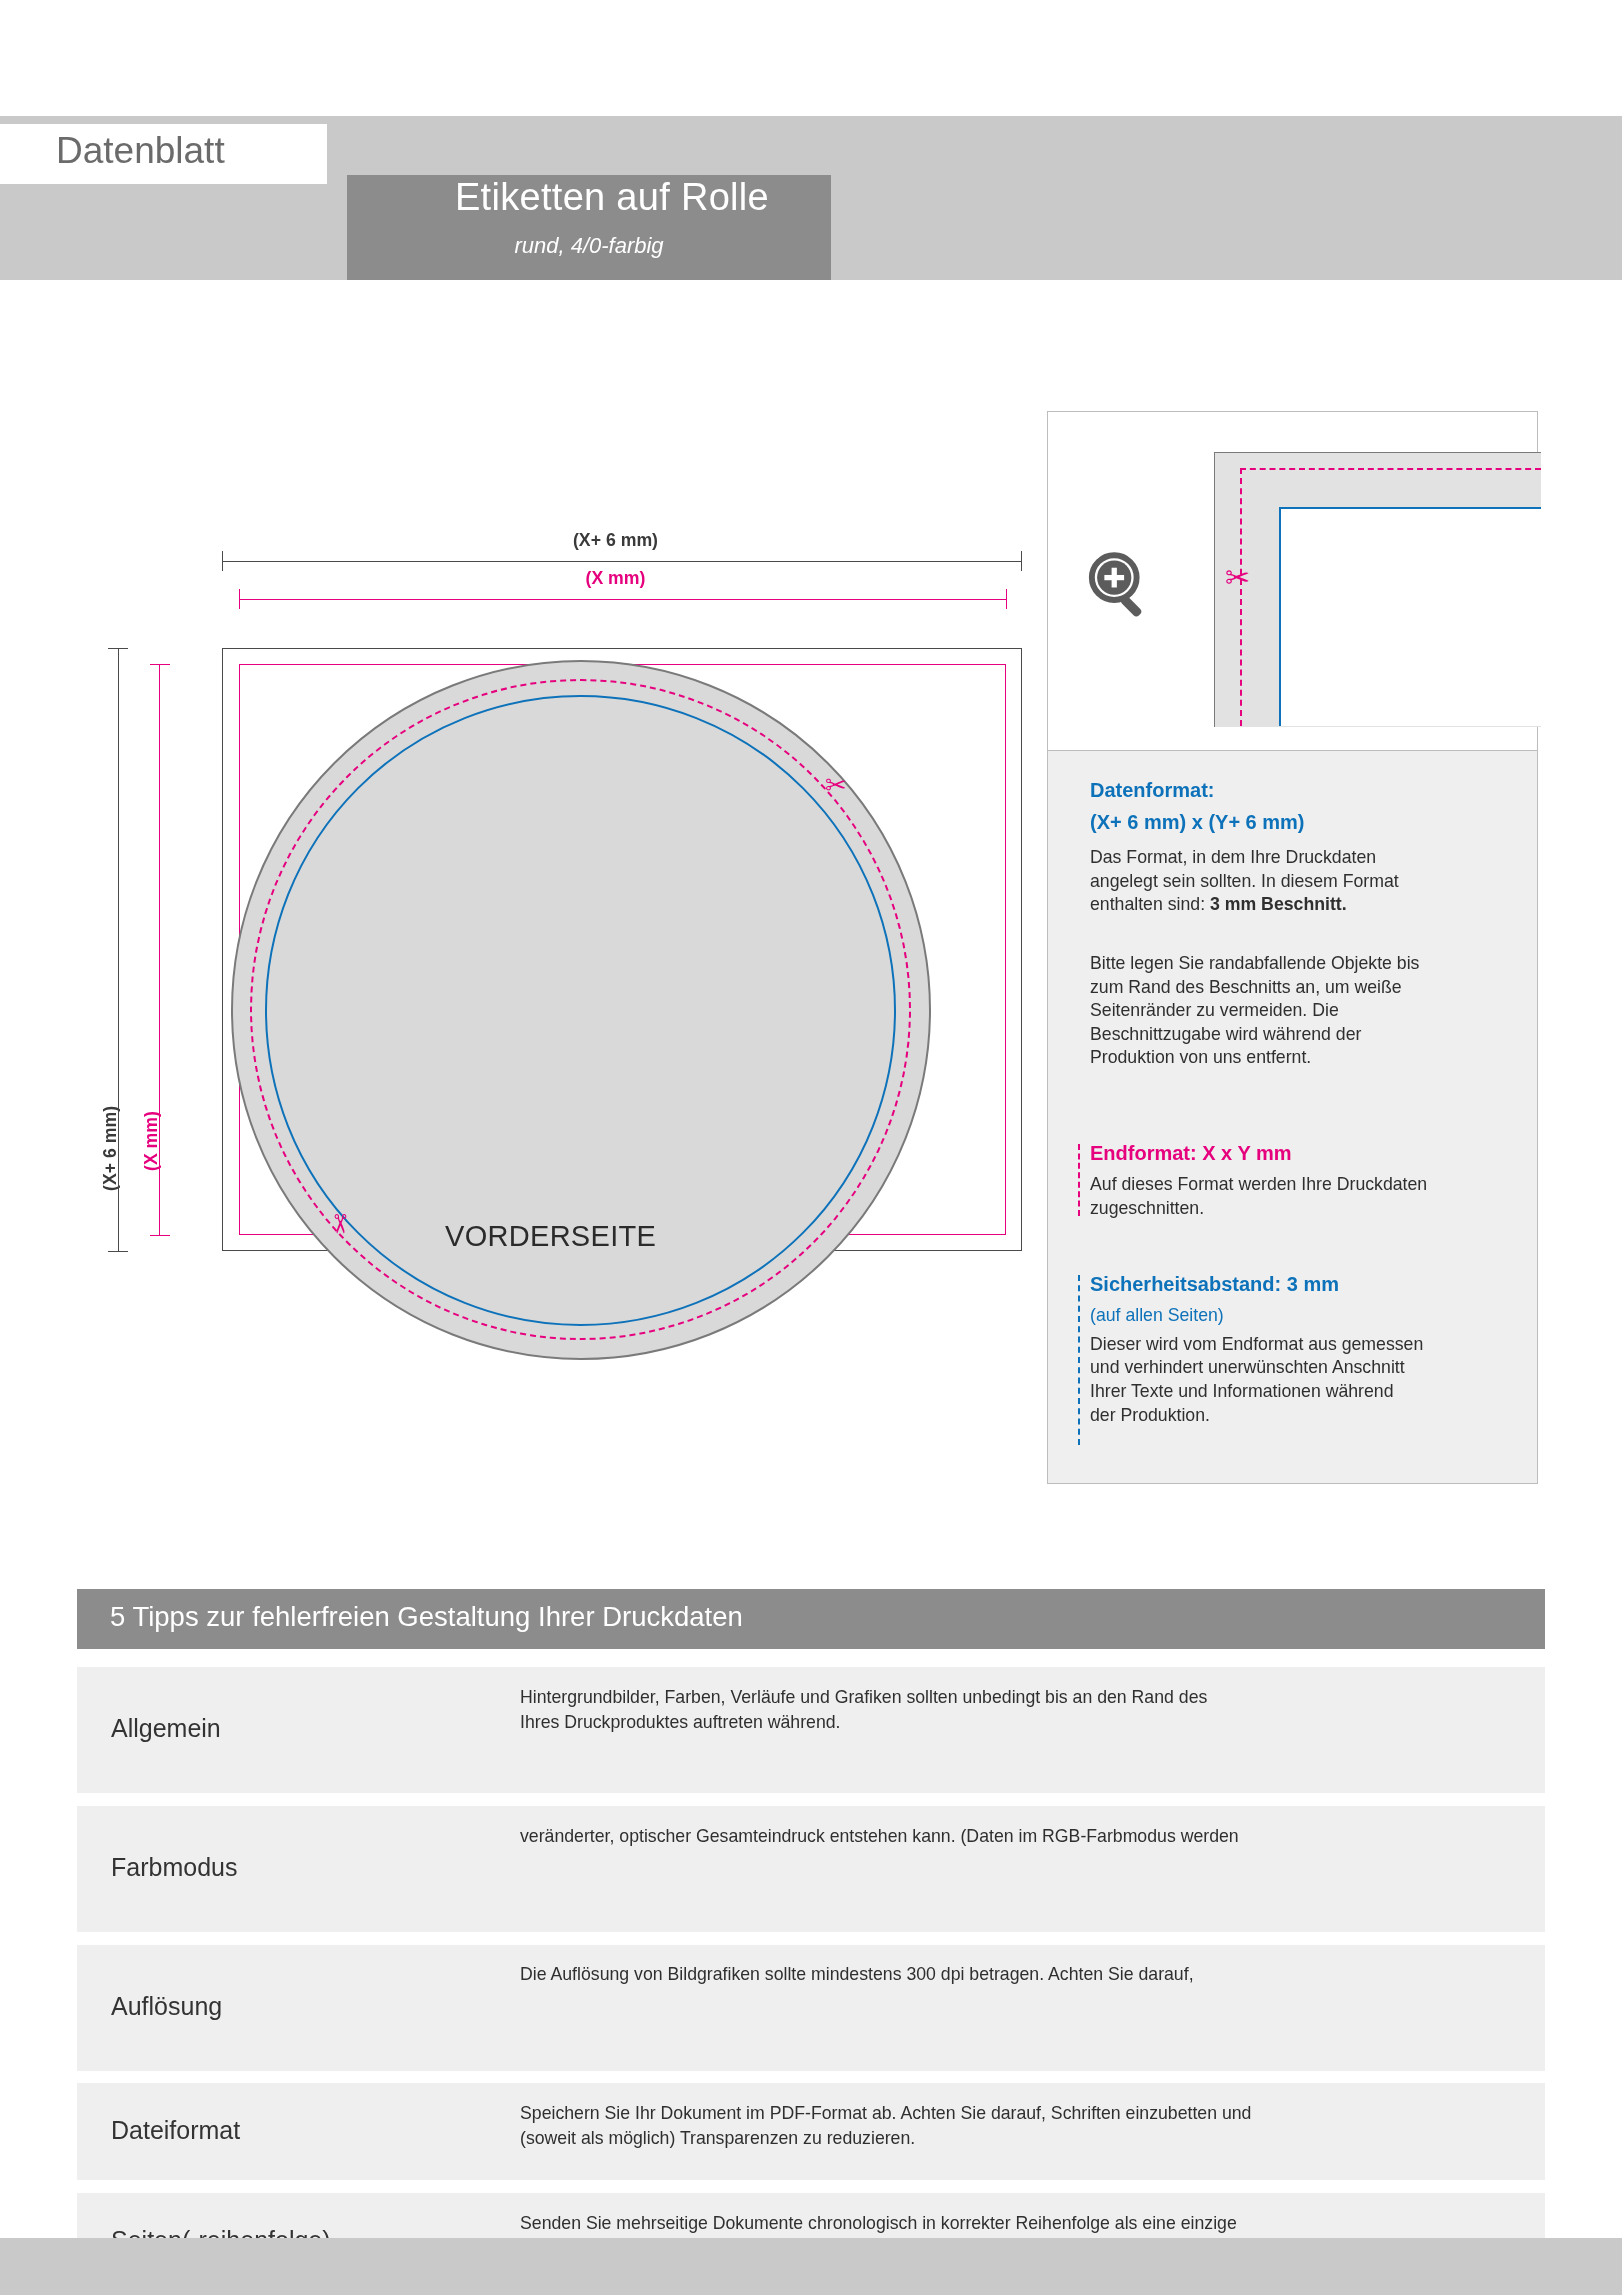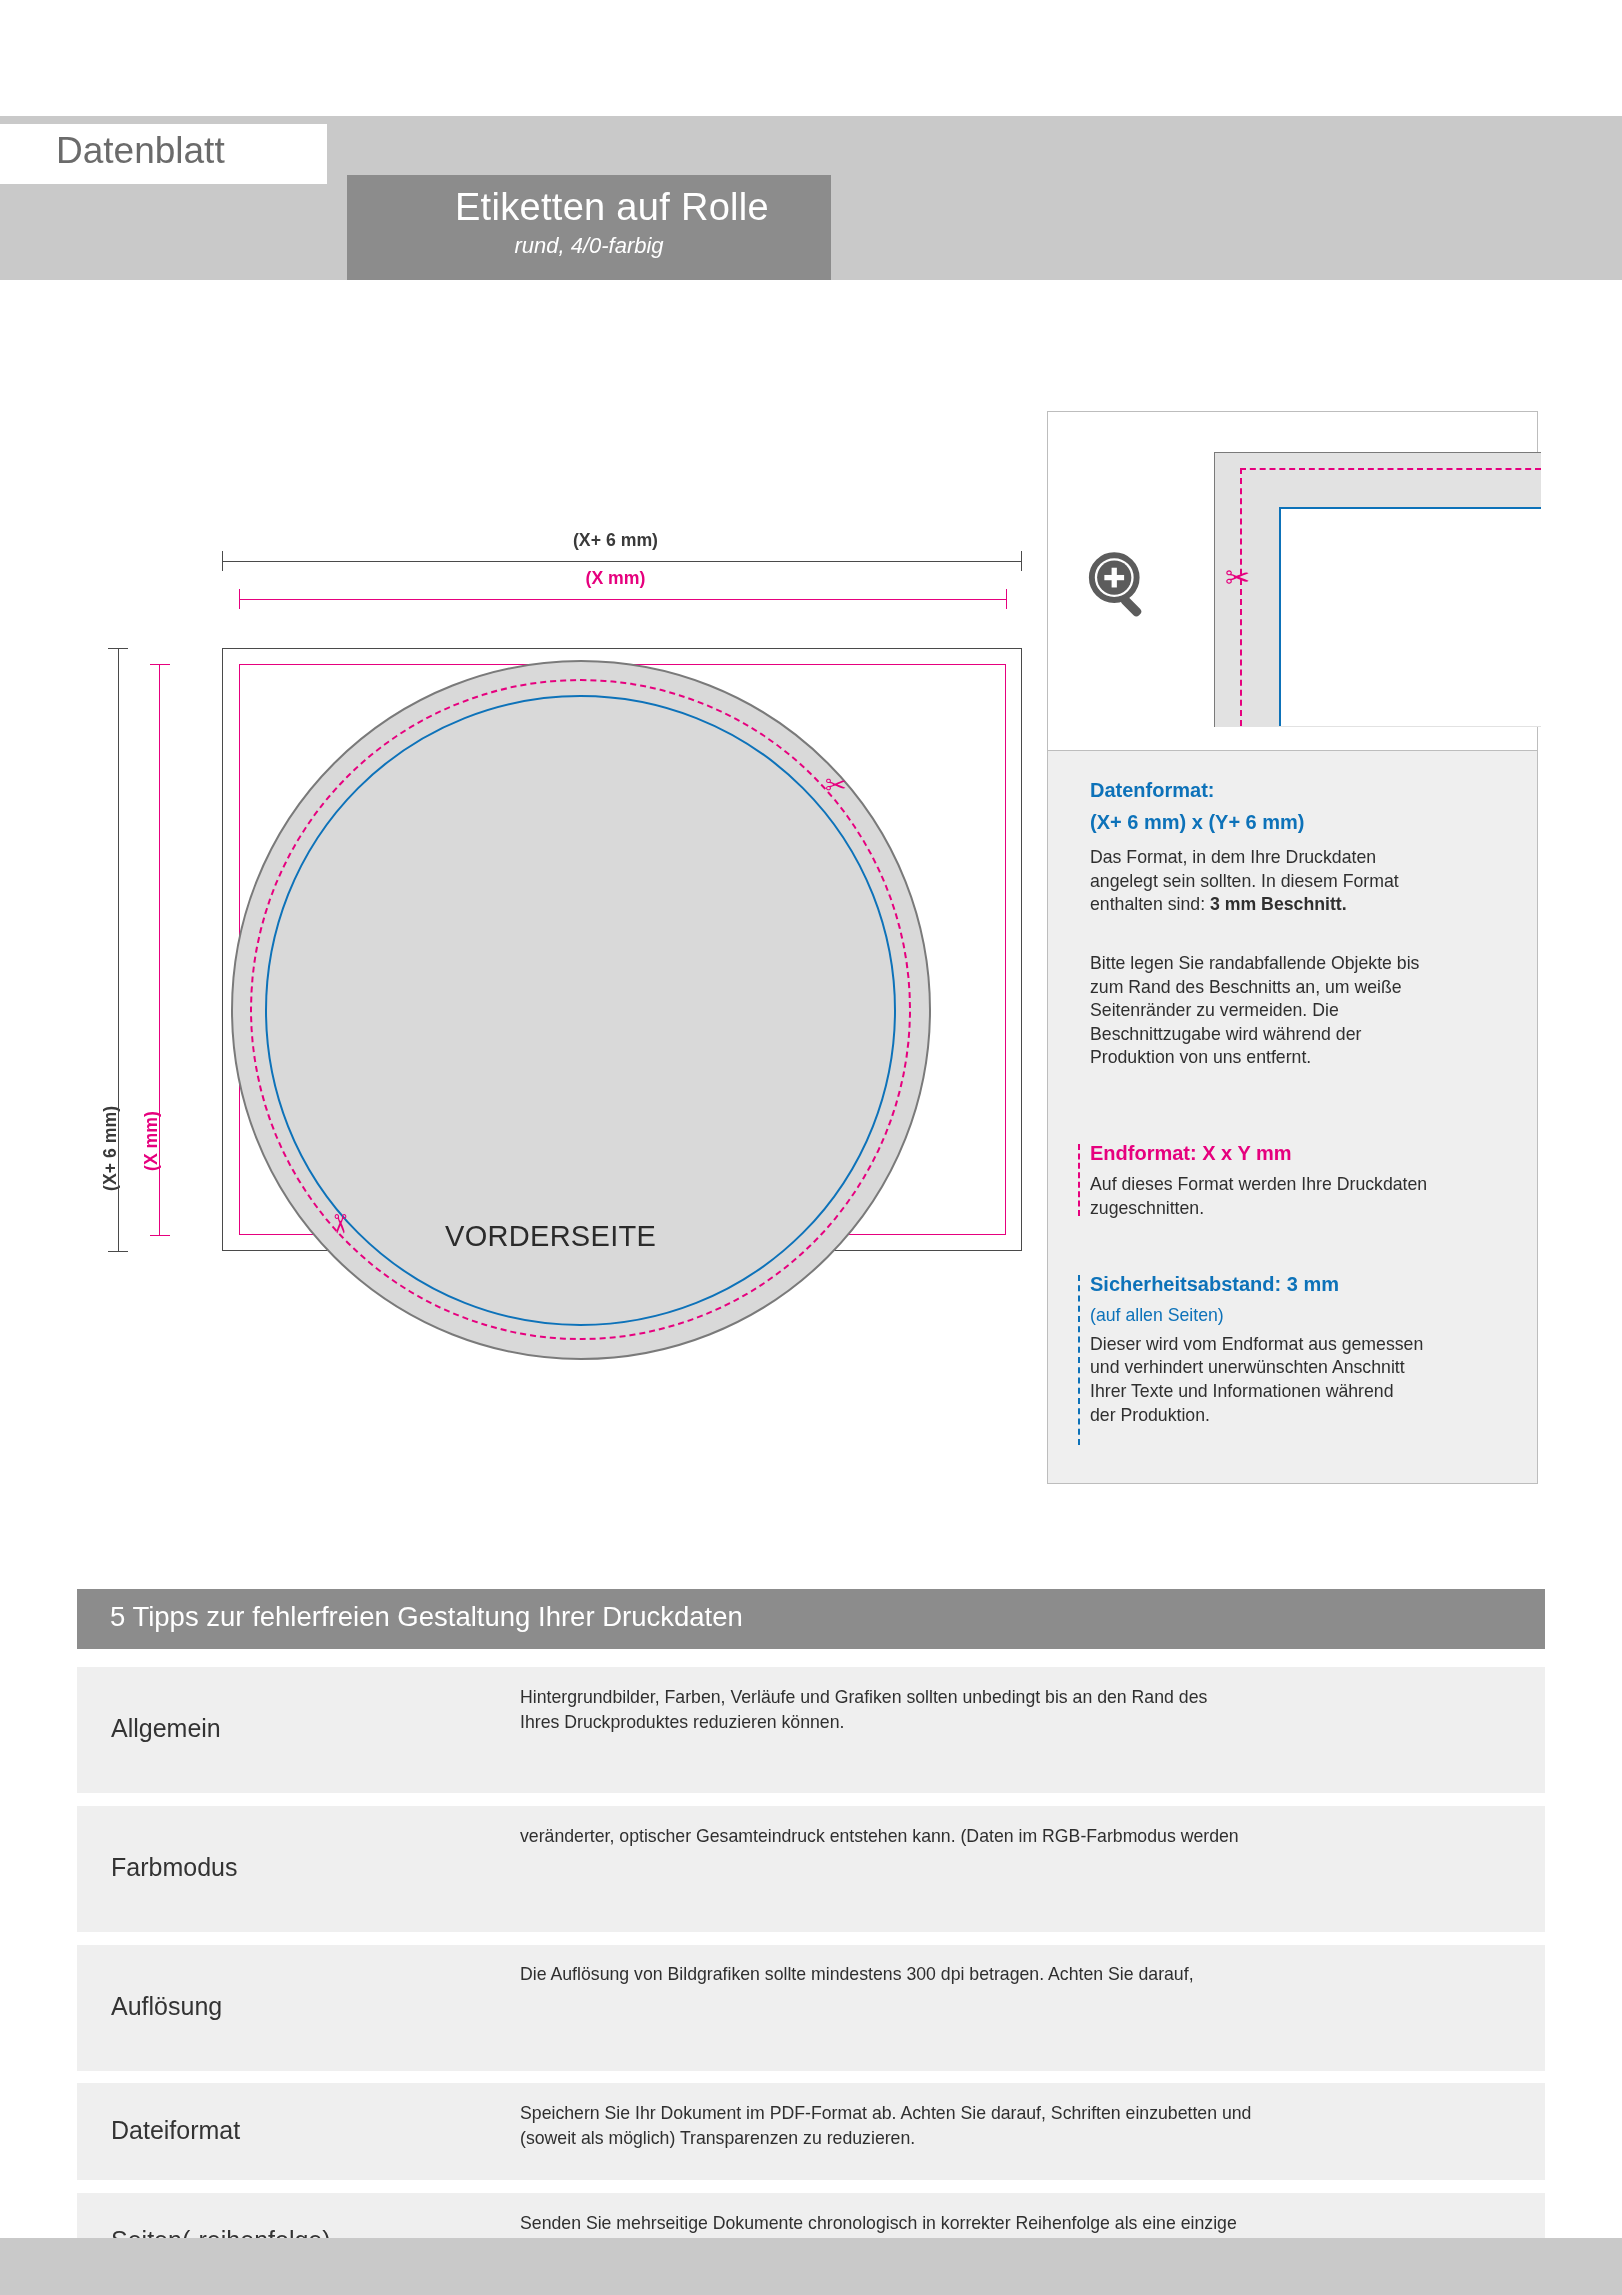--- a/index.html
+++ b/index.html
@@ -21,21 +21,21 @@
     background: #c9c9c9;
   }
   .header-title-block {
     position: absolute;
     left: 347px; top: 175px;
     width: 484px; height: 105px;
     background: #8c8c8c;
   }
   .header-title {
     position: absolute;
-    left: 347px; top: 186px;
+    left: 347px; top: 176px;
     width: 530px;
     text-align: center;
     color: #ffffff;
     font-size: 38px;
     font-weight: 400;
     letter-spacing: 0.3px;
   }
   .header-sub {
     position: absolute;
     left: 347px; top: 233px;
@@ -344,21 +344,21 @@
 <div class="panel-text pt-body" style="left:1090px; top:1380px;">Ihrer Texte und Informationen während</div>
 <div class="panel-text pt-body" style="left:1090px; top:1404px;">der Produktion.</div>
 
 <div class="tips-header"></div>
 <div class="tips-header-text">5 Tipps zur fehlerfreien Gestaltung Ihrer Druckdaten</div>
 
 <div class="tip-row" style="top:1667px; height:126px;"></div>
 <div class="tip-label" style="top:1714px;">Allgemein</div>
 <div class="tip-body" style="top:1685px;">
   <div>Hintergrundbilder, Farben, Verläufe und Grafiken sollten unbedingt bis an den Rand des</div>
-  <div>Ihres Druckproduktes reduzieren können.</div>
+  <div>Ihres Druckproduktes auftreten während.</div>
 </div>
 
 <div class="tip-row" style="top:1806px; height:126px;"></div>
 <div class="tip-label" style="top:1853px;">Farbmodus</div>
 <div class="tip-body" style="top:1824px;">
   <div>veränderter, optischer Gesamteindruck entstehen kann. (Daten im RGB-Farbmodus werden</div>
 </div>
 
 <div class="tip-row" style="top:1945px; height:126px;"></div>
 <div class="tip-label" style="top:1992px;">Auflösung</div>

